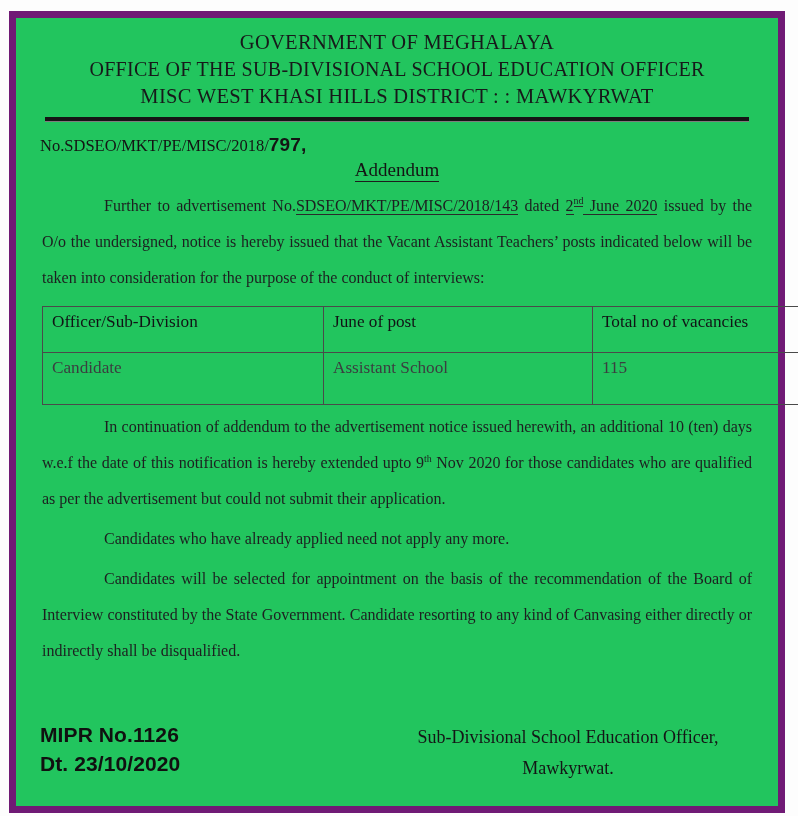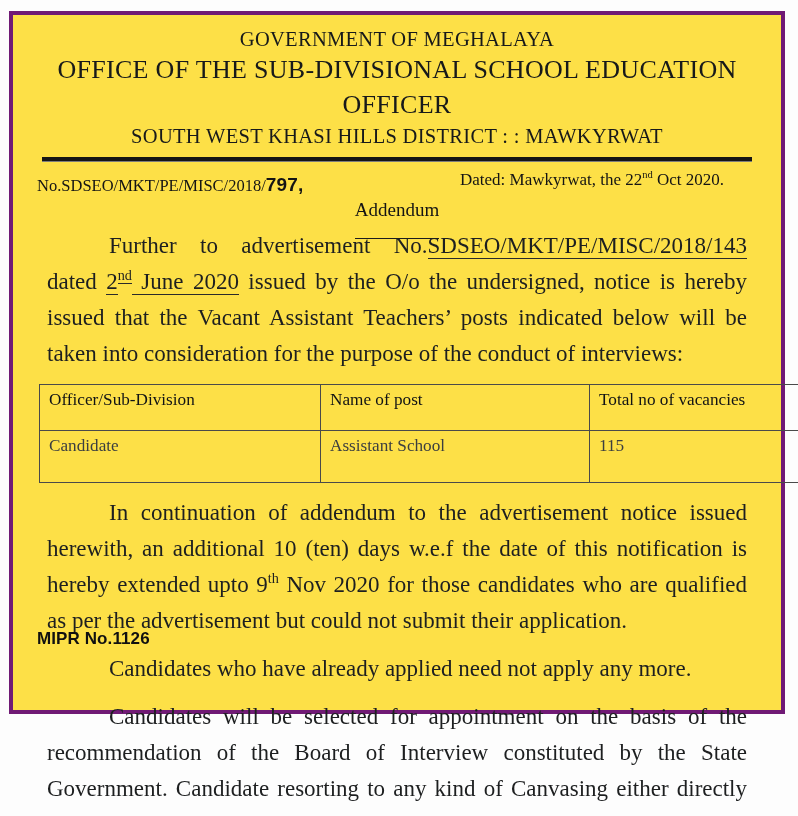--- a/index.html
+++ b/index.html
@@ -19,24 +19,24 @@
     height: 816px;
     overflow: hidden;
     background: #fdfdfd;
   }
   
   .doc-frame {
     position: absolute;
     left: 9px;
     top: 11px;
     width: 776px;
-    height: 703px;
+    height: 802px;
     box-sizing: border-box;
-    border: 4px solid #701a75;
-    background: #fde047;
+    border: 7px solid #701a75;
+    background: #22c55e;
   }
   .doc-inner {
     position: absolute;
     left: 0;
     top: 0;
     right: 0;
     bottom: 0;
     padding: 0 22px;
     box-sizing: border-box;
   }
@@ -47,21 +47,21 @@
     padding-top: 11px;
   }
   .masthead .line {
     font-family: "Liberation Serif", "DejaVu Serif", serif;
     font-weight: 400;
     letter-spacing: 0.3px;
     color: #17191a;
     line-height: 1.34;
   }
   .masthead .l1 { font-size: 20.5px; }
-  .masthead .l2 { font-size: 26px; }
+  .masthead .l2 { font-size: 20px; }
   .masthead .l3 { font-size: 20.5px; }
 
   .masthead-rule {
     margin: 6px 7px 0 7px;
     height: 4px;
     background: #151515;
     border-bottom: 1px solid #7d7d7d;
   }
 
   
@@ -96,31 +96,31 @@
     line-height: 0;
   }
 
   .addendum {
     text-align: center;
     margin-top: 3px;
     font-size: 19px;
   }
   .addendum span {
     border-bottom: 1.4px solid #1d1d1d;
-    padding-bottom: 18px;
+    padding-bottom: 1px;
   }
 
   
   .para {
-    font-size: 23px;
+    font-size: 16px;
     line-height: 36px;
     text-align: justify;
     text-justify: inter-word;
     color: #1d1f20;
-    margin: 12px;
+    margin: 4px;
   }
   .para.first { margin-top: 7px; }
   .para .indent { display: inline-block; width: 62px; }
   .u { border-bottom: 1.2px solid #2a2a2a; }
 
   
   .vac-table {
     margin: 10px 4px 0 4px;
     width: 758px;
     border-collapse: collapse;
@@ -153,21 +153,21 @@
     right: 22px;
     bottom: 14px;
     height: 72px;
   }
   .mipr {
     position: absolute;
     left: 2px;
     top: 0;
     font-family: "Liberation Sans", "DejaVu Sans", sans-serif;
     font-weight: 700;
-    font-size: 17px;
+    font-size: 21px;
     line-height: 29px;
     color: #101010;
     letter-spacing: 0.1px;
   }
   .signature {
     position: absolute;
     left: 330px;
     top: 2px;
     width: 400px;
     text-align: center;
@@ -179,38 +179,37 @@
 </head>
 <body>
 
 <div id="page">
   <div class="doc-frame">
     <div class="doc-inner">
 
       <div class="masthead">
         <div class="line l1">GOVERNMENT OF MEGHALAYA</div>
         <div class="line l2">OFFICE OF THE SUB-DIVISIONAL SCHOOL EDUCATION OFFICER</div>
-        <div class="line l3">SOUTH WEST KHASI HILLS DISTRICT : : MAWKYRWAT</div>
+        <div class="line l3">MISC WEST KHASI HILLS DISTRICT : : MAWKYRWAT</div>
       </div>
       <div class="masthead-rule"></div>
 
       <div class="ref-row">
         <div class="ref-no"><span>No.SDSEO/MKT/PE/MISC/2018/</span><span class="num">797,</span></div>
-        <div class="ref-date"><span>Dated: Mawkyrwat, the 22</span><sup>nd</sup><span> Oct 2020.</span></div>
       </div>
 
       <div class="addendum"><span>Addendum</span></div>
 
       <p class="para first"><span class="indent"></span><span>Further to advertisement No.</span><span class="u">SDSEO/MKT/PE/MISC/2018/143</span><span> dated </span><span class="u">2</span><sup class="u">nd</sup><span class="u"> June 2020</span><span> issued by the O/o the undersigned, notice is hereby issued that the Vacant Assistant Teachers’ posts indicated below will be taken into consideration for the purpose of the conduct of interviews:</span></p>
 
       <table class="vac-table">
         <thead>
           <tr>
             <td class="col-a">Officer/Sub-Division</td>
-            <td class="col-b">Name of post</td>
+            <td class="col-b">June of post</td>
             <td class="col-c">Total no of vacancies</td>
           </tr>
         </thead>
         <tbody>
           <tr>
             <td class="col-a">Candidate</td>
             <td class="col-b">Assistant School</td>
             <td class="col-c">115</td>
           </tr>
         </tbody>
@@ -218,18 +217,23 @@
 
       <p class="para"><span class="indent"></span><span>In continuation of addendum to the advertisement notice issued herewith, an additional 10 (ten) days w.e.f the date of this notification is hereby extended upto 9</span><sup>th</sup><span> Nov 2020 for those candidates who are qualified as per the advertisement but could not submit their application.</span></p>
 
       <p class="para"><span class="indent"></span><span>Candidates who have already applied need not apply any more.</span></p>
 
       <p class="para"><span class="indent"></span><span>Candidates will be selected for appointment on the basis of the recommendation of the Board of Interview constituted by the State Government. Candidate resorting to any kind of Canvasing either directly or indirectly shall be disqualified.</span></p>
 
       <div class="footer">
         <div class="mipr">
           <div>MIPR No.1126</div>
+          <div>Dt. 23/10/2020</div>
+        </div>
+        <div class="signature">
+          <div>Sub-Divisional School Education Officer,</div>
+          <div>Mawkyrwat.</div>
         </div>
       </div>
 
     </div>
   </div>
 </div>
 
 </body></html>

